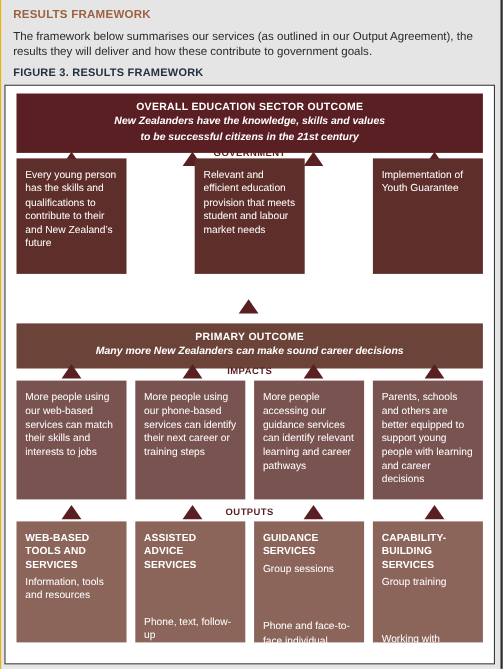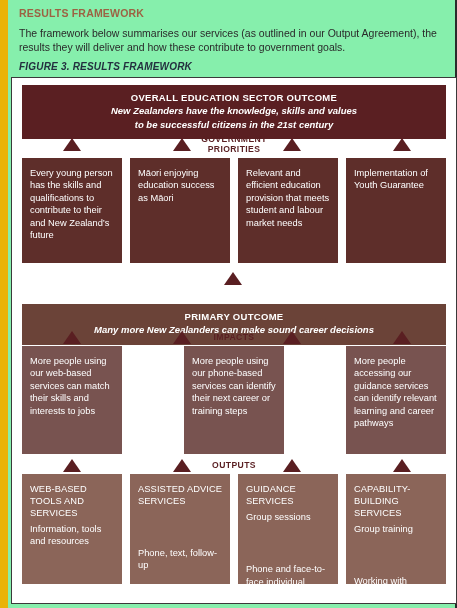--- a/index.html
+++ b/index.html
@@ -11,23 +11,23 @@
     width: 457px;
     height: 608px;
     font-family: "Liberation Sans", sans-serif;
     overflow: hidden;
   }
   .page {
     position: relative;
     width: 457px;
     height: 608px;
     box-sizing: border-box;
-    border-left: 8px solid #eab308;
+    border-left: 1px solid #eab308;
     border-right: 2px solid #2b2b2b;
-    background: #86efac;
+    background: #e5e5e5;
   }
   .intro {
     padding: 5px 11px 0 11px;
   }
   .section-heading {
     color: #9c6243;
     font-size: 10.5px;
     font-weight: bold;
     letter-spacing: 0.2px;
     margin: 2px 0 7px 0;
@@ -35,21 +35,20 @@
   .intro-para {
     color: #2a2a2a;
     font-size: 10.5px;
     line-height: 14px;
     margin: 0 0 7px 0;
   }
   .figure-caption {
     color: #23303f;
     font-size: 10px;
     font-weight: bold;
-    font-style: italic;
     letter-spacing: 0.2px;
     margin: 0 0 6px 0;
   }
   .figure-frame {
     position: absolute;
     left: 3px;
     top: 77px;
     width: 446px;
     height: 527px;
     box-sizing: border-box;
@@ -77,49 +76,49 @@
   }
   .outcome-band {
     left: 10px;
     top: 7px;
     width: 424px;
     padding: 7px 10px 8px 10px;
     background: #5a1f22;
   }
   .primary-band {
     left: 10px;
-    top: 226px;
+    top: 216px;
     width: 424px;
     padding: 7px 10px 8px 10px;
     background: #6b4338;
     text-align: center;
   }
   .row {
     position: absolute;
     left: 10px;
     width: 424px;
     display: flex;
     justify-content: space-between;
   }
   .cell {
     box-sizing: border-box;
     width: 100px;
     padding: 9px 7px 9px 8px;
     color: #ffffff;
     font-size: 9.3px;
     line-height: 12.4px;
   }
-  .row-priorities { top: 80px; }
+  .row-priorities { top: 66px; }
   .row-priorities .cell { height: 105px; background: #5e2e2a; }
   .row-impacts { top: 268px; }
   .row-impacts .cell { height: 108px; background: #785350; }
   .row-outputs { top: 396px; }
   .row-outputs .cell { height: 110px; background: #8b6559; }
   .cell-heading {
-    font-weight: normal;
+    font-weight: bold;
     font-size: 9.3px;
     line-height: 12px;
     letter-spacing: 0.1px;
     margin-bottom: 4px;
   }
   .cell-line { margin-bottom: 8px; }
   .cell-line:last-child { margin-bottom: 0; margin-top: 40px; }
   .connector {
     position: absolute;
     left: 10px;
@@ -194,23 +193,20 @@
         <div>GOVERNMENT</div>
         <div>PRIORITIES</div>
       </div>
     </div>
 
     <div class="row row-priorities">
       <div class="cell">
         <div>Every young person has the skills and qualifications to contribute to their and New Zealand’s future</div>
       </div>
       <div class="cell">
-        <div>Māori enjoying education success as Māori</div>
-      </div>
-      <div class="cell">
         <div>Relevant and efficient education provision that meets student and labour market needs</div>
       </div>
       <div class="cell">
         <div>Implementation of Youth Guarantee</div>
       </div>
     </div>
 
     <div class="up-arrow-single"></div>
 
     <div class="band primary-band">
@@ -229,20 +225,23 @@
     <div class="row row-impacts">
       <div class="cell">
         <div>More people using our web-based services can match their skills and interests to jobs</div>
       </div>
       <div class="cell">
         <div>More people using our phone-based services can identify their next career or training steps</div>
       </div>
       <div class="cell">
         <div>More people accessing our guidance services can identify relevant learning and career pathways</div>
       </div>
+      <div class="cell">
+        <div>Parents, schools and others are better equipped to support young people with learning and career decisions</div>
+      </div>
     </div>
 
     <div class="connector connector-outputs">
       <div class="arrow arrow-a"></div>
       <div class="arrow arrow-b"></div>
       <div class="arrow arrow-c"></div>
       <div class="arrow arrow-d"></div>
       <div class="conn-label one-line">OUTPUTS</div>
     </div>
 

